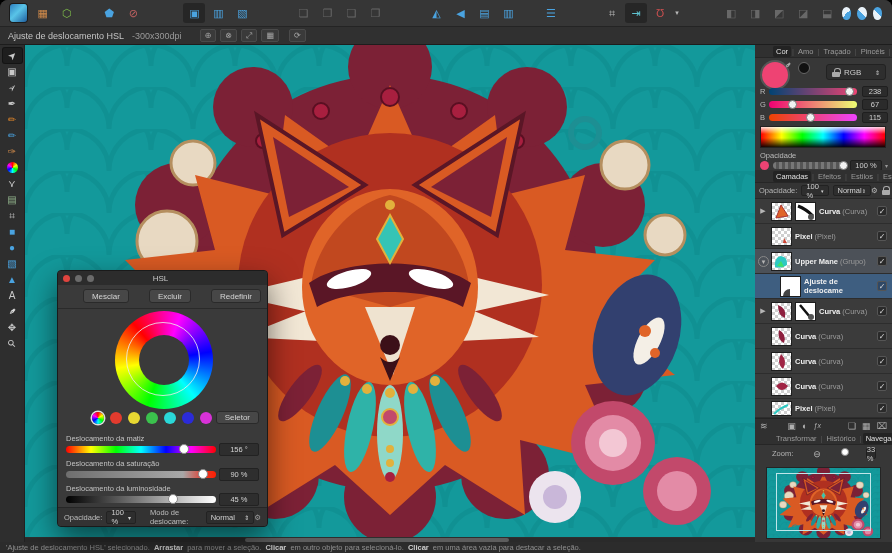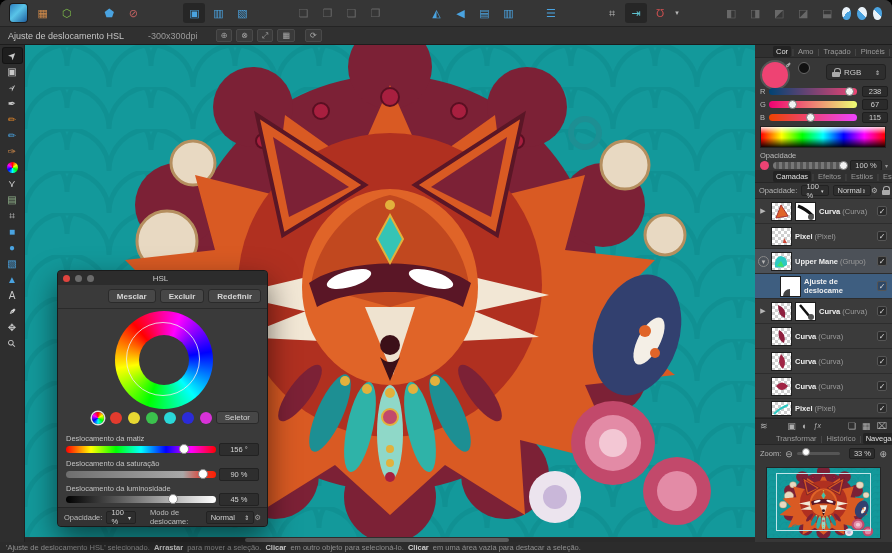--- a/index.html
+++ b/index.html
@@ -60,21 +60,21 @@
   .ltype { color:#9a9a9a; margin-left:2px; }
   .lcheck { margin-left:auto; margin-right:5px; width:10px; height:10px; background:#2a2a2a; border:1px solid #555; border-radius:2px; color:#d8d8d8; font-size:8px; line-height:9px; text-align:center; }
 
   .hslider-track { position:relative; height:7px; border-radius:4px; }
   .shandle { position:absolute; top:-2px; width:10px; height:10px; border-radius:50%; background:#fff; border:1px solid #888; }
 
   
   #dlg { left:57px; top:270px; width:211px; height:257px; background:#3a3a3a; border:1px solid #1a1a1a; border-radius:4px; box-shadow:0 12px 30px rgba(0,0,0,.55); z-index:5; }
   #dlg-title { position:absolute; left:0; top:0; width:100%; height:14px; background:#2c2c2c; border-radius:4px 4px 0 0; display:flex; align-items:center; font-size:8px; color:#c9c9c9; }
   .tl { width:7px; height:7px; border-radius:50%; margin-left:5px; }
-  #dlg-btnrow { position:absolute; right:6px; top:18px; display:flex; gap:4px;font-weight:bold; }
+  #dlg-btnrow { position:absolute; right:6px; top:18px; display:flex; gap:20px; }
   .dbtn { height:14px; padding:0 8px; background:#474747; border:1px solid #2a2a2a; border-radius:3px; color:#d5d5d5; font-size:8px; display:flex; align-items:center; }
   #wheel { position:absolute; left:57px; top:40px; width:98px; height:98px; border-radius:50%;
     background:conic-gradient(from 320deg,#f00,#f0f,#00f,#0ff,#0f0,#ff0,#f00); }
   #wheel::after { content:""; position:absolute; left:24px; top:24px; width:50px; height:50px; border-radius:50%; background:#3a3a3a; }
   #wheel-ring { position:absolute; left:68px; top:51px; width:74px; height:74px; border-radius:50%; border:1.5px solid rgba(235,235,235,.85); }
   .swatch { width:12px; height:12px; border-radius:50%; margin-right:6px; }
   .dlabel { position:absolute; left:8px; font-size:7.5px; color:#c2c2c2; }
   .dvalbox { position:absolute; right:8px; width:40px; height:13px; background:#2e2e2e; border:1px solid #222; border-radius:2px; color:#d2d2d2; font-size:7.5px; display:flex; align-items:center; justify-content:center; }
   #dlg-footer { position:absolute; left:0; bottom:0; width:100%; height:19px; background:#333; border-top:1px solid #262626; border-radius:0 0 4px 4px; display:flex; align-items:center; font-size:7.5px; color:#bdbdbd; padding:0 6px; }
   .ddrop { height:13px; background:#2e2e2e; border:1px solid #222; border-radius:2px; display:flex; align-items:center; padding:0 4px; margin-left:4px; color:#d2d2d2; }
@@ -251,21 +251,21 @@
     <div class="tbtn dim">⬓</div>
     <div style="flex:1"></div>
     <div class="boolcirc"></div>
     <div class="boolcirc" style="background:linear-gradient(45deg,#4aa3e0 50%,#e9f2f9 50%)"></div>
     <div class="boolcirc" style="background:linear-gradient(225deg,#4aa3e0 50%,#e9f2f9 50%)"></div>
     <div style="width:10px"></div>
   </div>
 
   <div id="ctxbar" class="abs">
     <span style="margin-left:8px">Ajuste de deslocamento HSL</span>
-    <span style="margin-left:24px;color:#9a9a9a">-300x300dpi</span>
+    <span style="margin-left:8px;color:#9a9a9a">-300x300dpi</span>
     <span style="width:16px"></span>
     <span class="cbtn">⊕</span>
     <span class="cbtn">⊗</span>
     <span class="cbtn">⤢</span>
     <span class="cbtn">▦</span>
     <span style="width:6px"></span>
     <span class="cbtn">⟳</span>
   </div>
 
   <div id="tools" class="abs">
@@ -567,21 +567,21 @@
 
   <div class="panel abs" style="top:432px;height:121px">
     <div class="tabs">
       <span class="tab">Transformar</span>
         <span class="sep">|</span>
       <span class="tab">Histórico</span>
         <span class="sep">|</span>
       <span class="tab act">Navegador</span>
       <span class="menu-ico">≡</span>
     </div>
-    <div style="height:17px;display:flex;align-items:center;padding:0 5px;font-size:7.5px;color:#b5b5b5;gap:4px">
+    <div style="height:17px;display:flex;align-items:center;padding:0 17px;font-size:7.5px;color:#b5b5b5;gap:20px">
       <span>Zoom:</span>
       <span style="font-size:9px">⊖</span>
       <span style="position:relative;flex:1;height:3px;background:#555;border-radius:2px">
         <span class="shandle" style="top:-4px;left:12%;width:8px;height:8px"></span>
       </span>
       <span class="valbox" style="width:26px">33 %</span>
       <span style="font-size:9px">⊕</span>
     </div>
   </div>
   <div class="navthumb-wrap">

